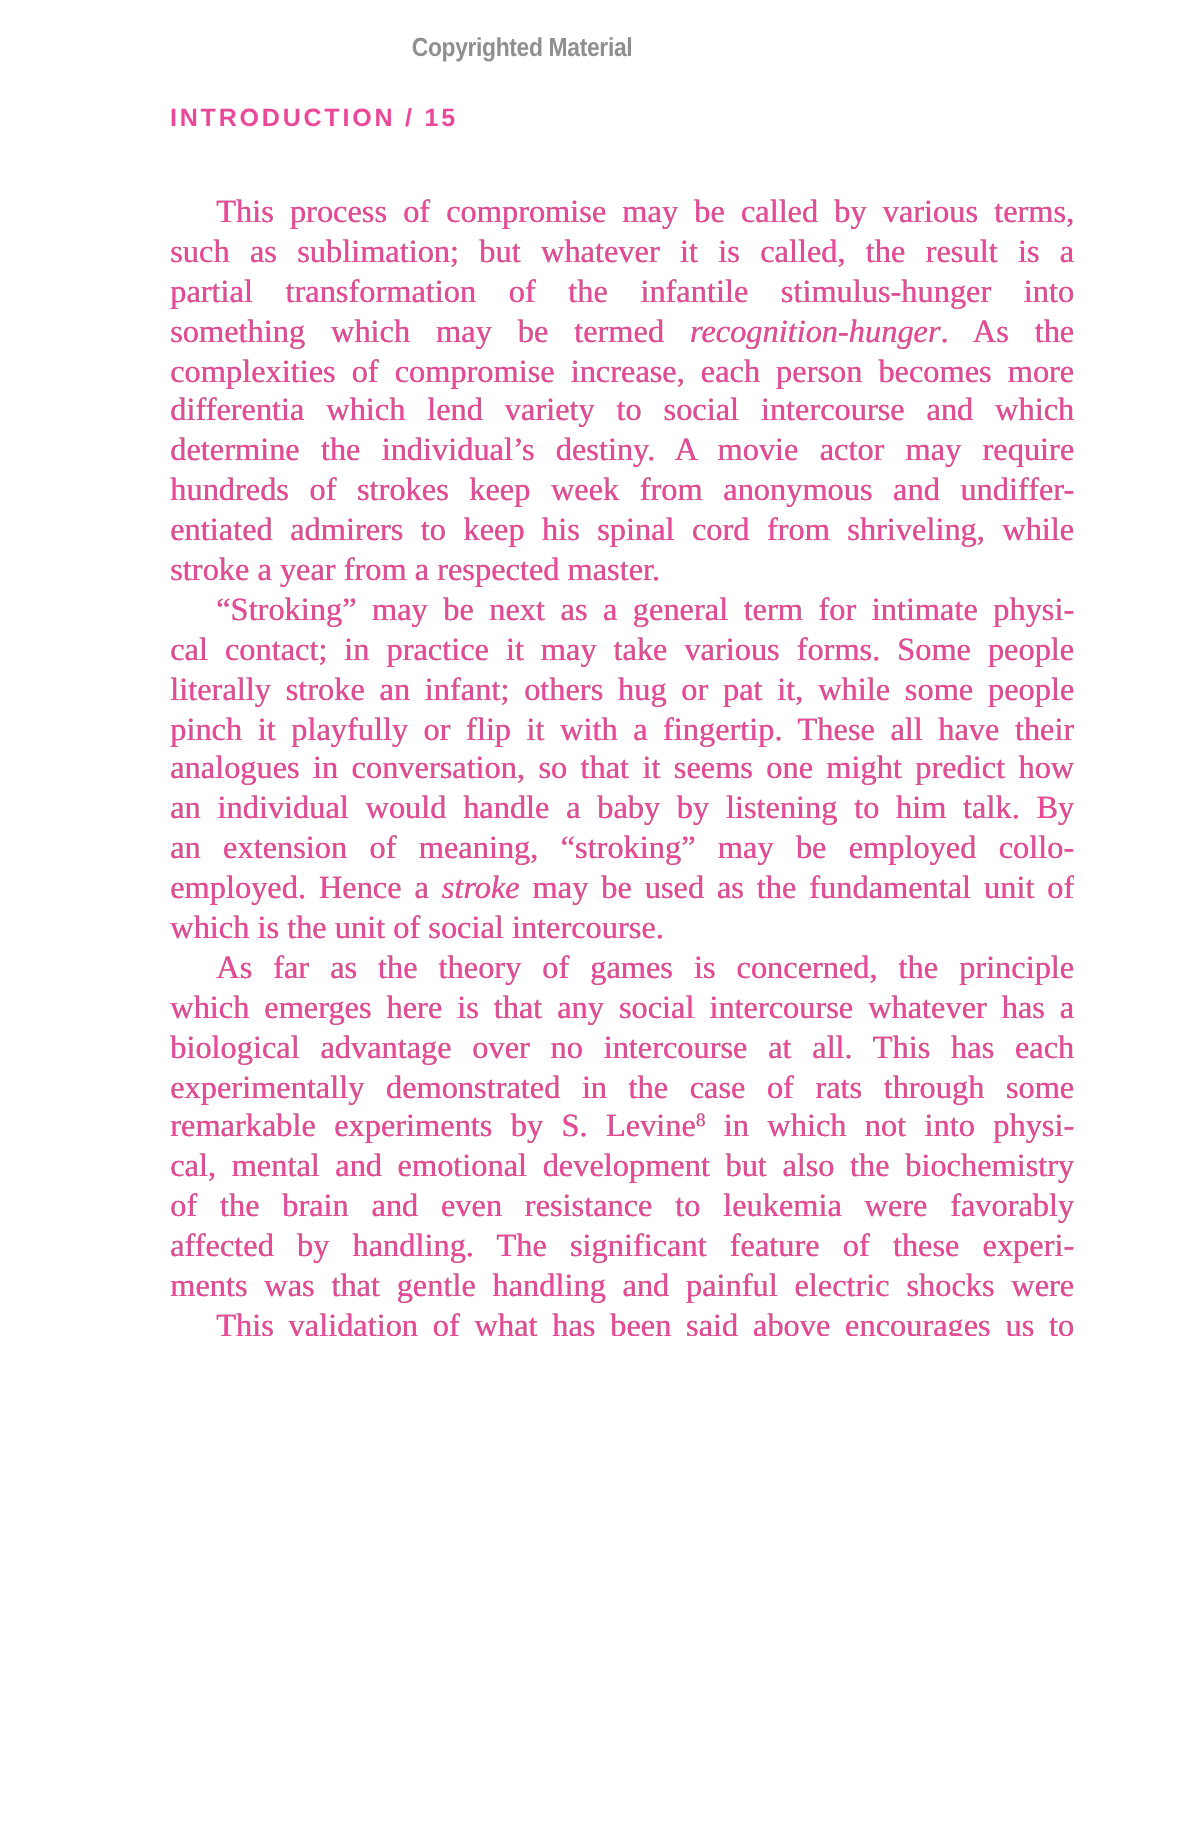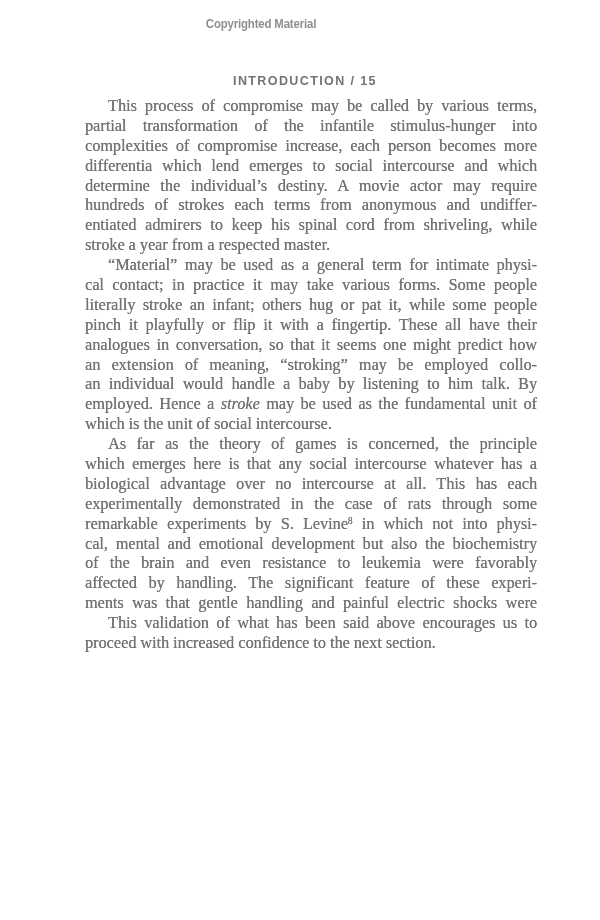--- a/index.html
+++ b/index.html
@@ -18,38 +18,38 @@
     font-weight: bold;
     font-size: 13px;
     letter-spacing: -0.2px;
     color: var(--copyright-gray, #8f8f8f);
     white-space: nowrap;
   }
   .copyright.top    { top: 16px; left: 261px; transform: translateX(-50%) scaleX(0.88); }
   .copyright.bottom { top: 884px; left: 300px; transform: translateX(-50%) scaleX(0.88); }
   .running-head {
     position: absolute;
-    top: 74px;
+    top: 52px;
     left: 85px;
     width: 440px;
-    text-align: center;
+    text-align: left;
     font-family: "Liberation Sans", sans-serif;
     font-weight: bold;
     font-size: 12.5px;
     letter-spacing: 1.4px;
-    color: #737373;
+    color: #ec4899;
     white-space: nowrap;
   }
   .body-text {
     position: absolute;
     left: 85px;
     top: 97px;
     width: 452px;
     font-size: 16.2px;
-    color: #737373;
+    color: #ec4899;
     text-shadow: 0.25px 0.2px 0.2px rgba(0,0,0,0.5);
   }
   .paragraph { margin: 0; }
   .line {
     height: 19.9px;
     line-height: 19.9px;
     text-align: justify;
     text-align-last: justify;
     overflow: hidden;
     white-space: normal;
@@ -78,36 +78,38 @@
 <body>
 
 <div class="page">
   <div class="copyright top">Copyrighted Material</div>
 
   <div class="running-head">INTRODUCTION / 15</div>
 
   <div class="body-text">
       <div class="paragraph">
         <div class="line first"><span>This process of compromise may be called by various terms,</span></div>
+        <div class="line"><span>such as sublimation; but whatever it is called, the result is a</span></div>
         <div class="line"><span>partial transformation of the infantile stimulus-hunger into</span></div>
+        <div class="line"><span>something which may be termed </span><span class="it">recognition-hunger</span><span>. As the</span></div>
         <div class="line"><span>complexities of compromise increase, each person becomes more</span></div>
-        <div class="line"><span>differentia which lend emerges to social intercourse and which</span></div>
+        <div class="line"><span>differentia which lend variety to social intercourse and which</span></div>
         <div class="line"><span>determine the individual’s destiny. A movie actor may require</span></div>
-        <div class="line"><span>hundreds of strokes each terms from anonymous and undiffer-</span></div>
+        <div class="line"><span>hundreds of strokes keep week from anonymous and undiffer-</span></div>
         <div class="line"><span>entiated admirers to keep his spinal cord from shriveling, while</span></div>
         <div class="line last"><span>stroke a year from a respected master.</span></div>
       </div>
       <div class="paragraph">
-        <div class="line first"><span>“Material” may be used as a general term for intimate physi-</span></div>
+        <div class="line first"><span>“Stroking” may be next as a general term for intimate physi-</span></div>
         <div class="line"><span>cal contact; in practice it may take various forms. Some people</span></div>
         <div class="line"><span>literally stroke an infant; others hug or pat it, while some people</span></div>
         <div class="line"><span>pinch it playfully or flip it with a fingertip. These all have their</span></div>
         <div class="line"><span>analogues in conversation, so that it seems one might predict how</span></div>
+        <div class="line"><span>an individual would handle a baby by listening to him talk. By</span></div>
         <div class="line"><span>an extension of meaning, “stroking” may be employed collo-</span></div>
-        <div class="line"><span>an individual would handle a baby by listening to him talk. By</span></div>
         <div class="line"><span>employed. Hence a </span><span class="it">stroke</span><span> may be used as the fundamental unit of</span></div>
         <div class="line last"><span>which is the unit of social intercourse.</span></div>
       </div>
       <div class="paragraph">
         <div class="line first"><span>As far as the theory of games is concerned, the principle</span></div>
         <div class="line"><span>which emerges here is that any social intercourse whatever has a</span></div>
         <div class="line"><span>biological advantage over no intercourse at all. This has each</span></div>
         <div class="line"><span>experimentally demonstrated in the case of rats through some</span></div>
         <div class="line"><span>remarkable experiments by S. Levine</span><sup>8</sup><span> in which not into physi-</span></div>
         <div class="line"><span>cal, mental and emotional development but also the biochemistry</span></div>

